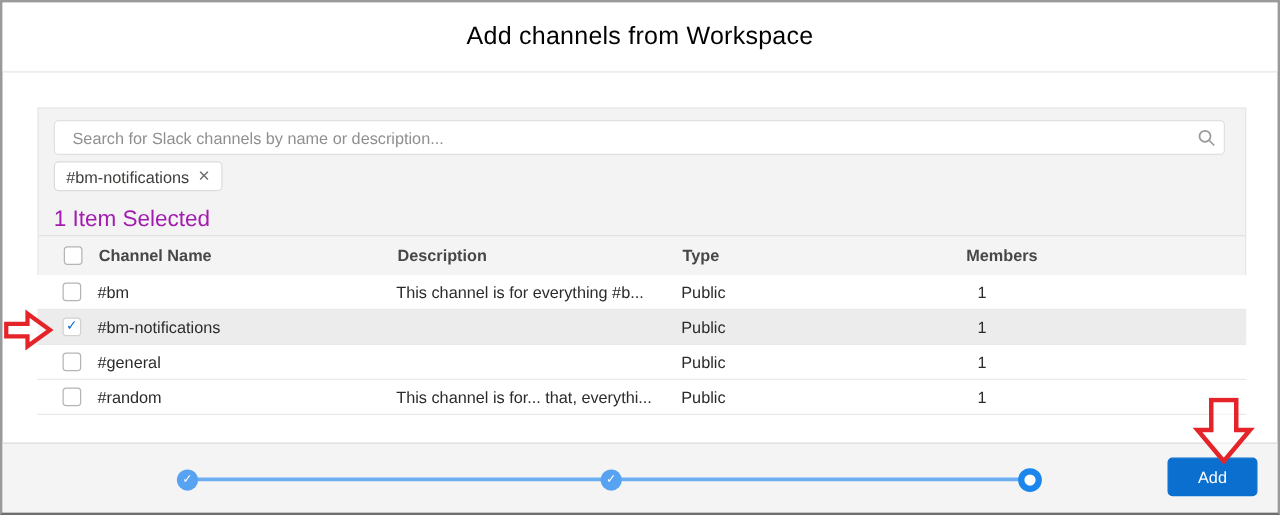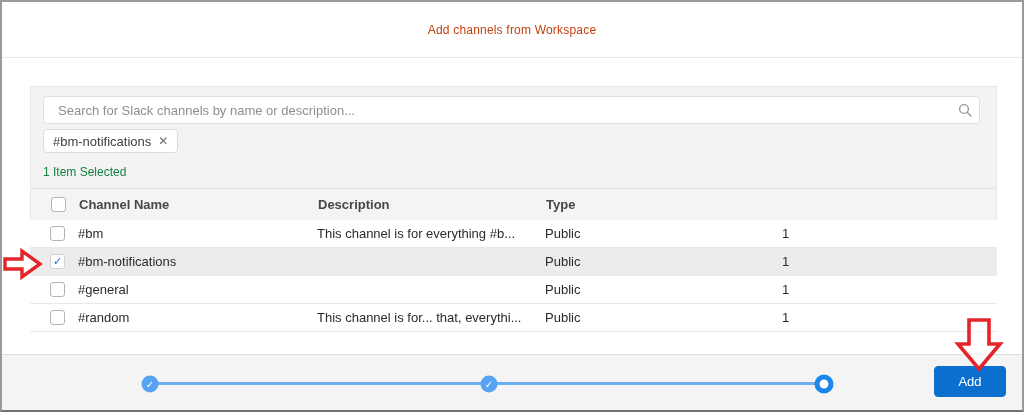--- a/index.html
+++ b/index.html
@@ -10,42 +10,42 @@
     position:relative; width:1024px; height:412px; background:#fff;
     border:2px solid #9a9a9a; border-bottom-color:#6f6f6f; overflow:hidden;
   }
 
   
   .modal-header {
     position:absolute; top:0; left:0; right:0; height:56px;
     background:#fff; border-bottom:1px solid #e6e6e6;
     display:flex; align-items:center; justify-content:center;
   }
-  .modal-title { font-size:12px; color:#c2410c; font-weight:400; letter-spacing:.2px; }
+  .modal-title { font-size:20px; color:#000000; font-weight:400; letter-spacing:.2px; }
 
   
   .panel {
     position:absolute; left:28px; top:84px; width:967px; height:134px;
     background:#f3f3f3; border:1px solid #e7e7e7; border-bottom:none;
   }
   .search-box {
     position:absolute; left:12px; top:9px; width:937px; height:28px;
     background:#fff; border:1px solid #e0e0e0; border-radius:4px;
     font-size:13px; color:#444; padding:0 38px 0 14px; outline:none;
   }
   .search-box::placeholder { color:#8f8f8f; opacity:1; }
   .search-icon { position:absolute; right:24px; top:16px; width:14px; height:14px; }
   .pill {
     position:absolute; left:12px; top:42px; height:24px;
     background:#fff; border:1px solid #dcdcdc; border-radius:4px;
     display:inline-flex; align-items:center; gap:7px; padding:0 9px;
     font-size:13px; color:#3e3e3c;
   }
   .pill-x { color:#706e6b; font-size:12px; cursor:pointer; }
-  .selected-count { position:absolute; left:12px; top:78px; font-size:12px; color:#15803d; }
+  .selected-count { position:absolute; left:12px; top:78px; font-size:18px; color:#a21caf; }
 
   
   .thead {
     position:absolute; left:0; right:0; bottom:0; height:32px;
     border-top:1px solid #e2e2e2; background:#f4f4f4;
   }
   .thead .cell { position:absolute; top:0; line-height:32px; font-size:13px; font-weight:bold; color:#474747;text-align:right; }
   .table-body { position:absolute; left:28px; top:218px; width:967px; }
   .row {
     position:relative; height:28px; border-bottom:1px solid #e9e9e9; background:#fff; cursor:pointer;
@@ -118,20 +118,21 @@
     </span>
     <div class="selected-count">1 Item Selected</div>
 
     <div class="thead">
       <span class="checkbox">
         
       </span>
       <span class="cell col-name">Channel Name</span>
       <span class="cell col-desc">Description</span>
       <span class="cell col-type">Type</span>
+      <span class="cell col-mem">Members</span>
     </div>
   </div>
 
   <div class="table-body">
 
     <div class="row">
       <span class="checkbox">
         
       </span>
       <span class="cell col-name">#bm</span>

